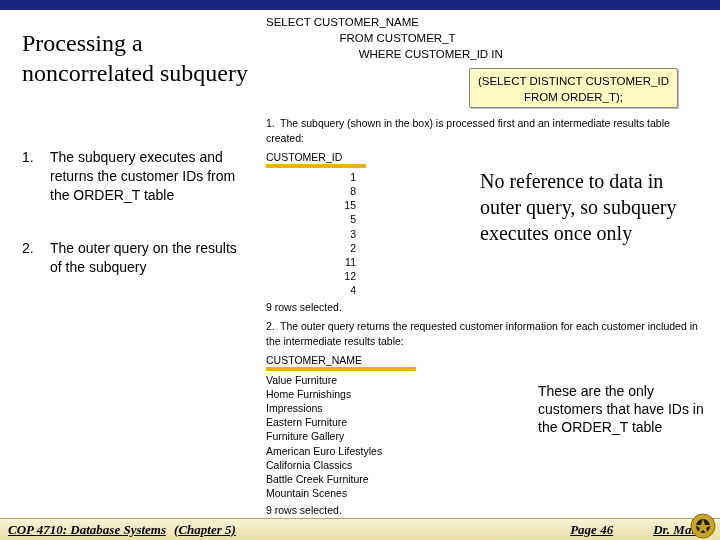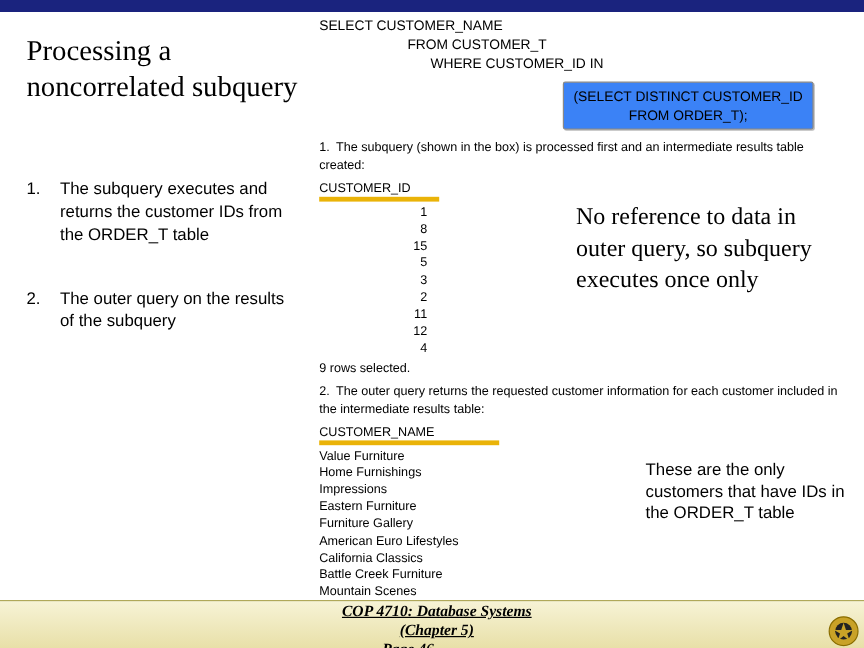--- a/index.html
+++ b/index.html
@@ -64,21 +64,21 @@
     line-height: 1.4;
     margin-bottom: 8px;
   }
   .sql-line { white-space: pre; }
   .sql-box-outer {
     display: inline-block;
     padding: 4px 8px 2px 8px;
     border: 1px solid #888;
     border-radius: 2px;
     box-shadow: 1px 1px 0 #bbb;
-    background: #3b82f6;
+    background: #fef9c3;
     text-align: center;
   }
   .desc-text {
     font-family: Arial, sans-serif;
     font-size: 10.5px;
     line-height: 1.35;
     margin: 6px 0;
   }
   .desc-num { display: inline-block; width: 14px; }
   .col-header {
@@ -129,30 +129,29 @@
   }
   .name-section {
     position: relative;
     margin-top: 6px;
   }
   .footer {
     position: absolute;
     bottom: 0;
     left: 0;
     width: 100%;
-    height: 40px;
+    height: 22px;
     background: linear-gradient(#f7f3d6, #e8e0a8);
     border-top: 1px solid #b0a85a;
     display: flex;
     align-items: center;
     font-family: Georgia, serif;
     font-size: 13px;
     font-style: italic;
     font-weight: bold;
-    flex-direction: column;
   }
   .footer .course { flex: 0 0 auto; padding-left: 8px; text-decoration: underline; }
   .footer .chapter { text-decoration: underline; padding-left: 8px; }
   .footer .spacer1 { flex: 1 1 auto; }
   .footer .page { padding-right: 40px; text-decoration: underline; }
   .footer .author { padding-right: 17px; text-decoration: underline; }
   .logo {
     position: absolute;
     right: 4px;
     bottom: 1px;

